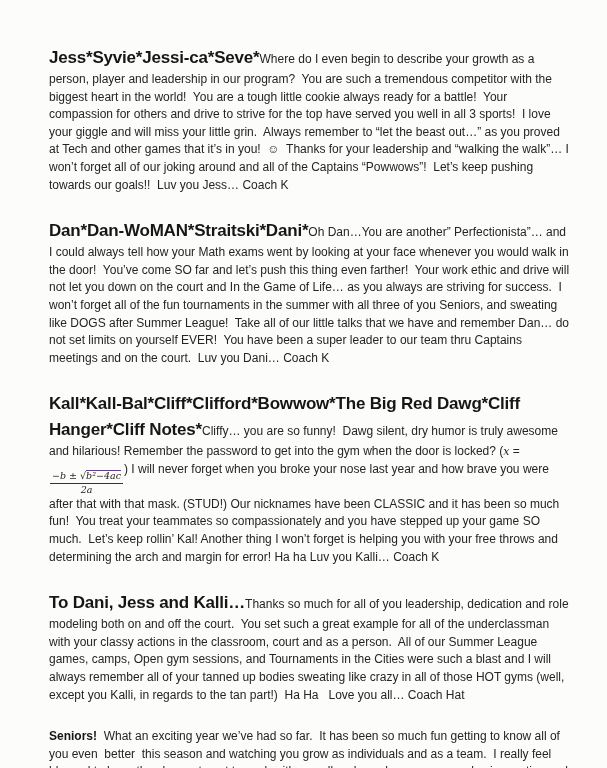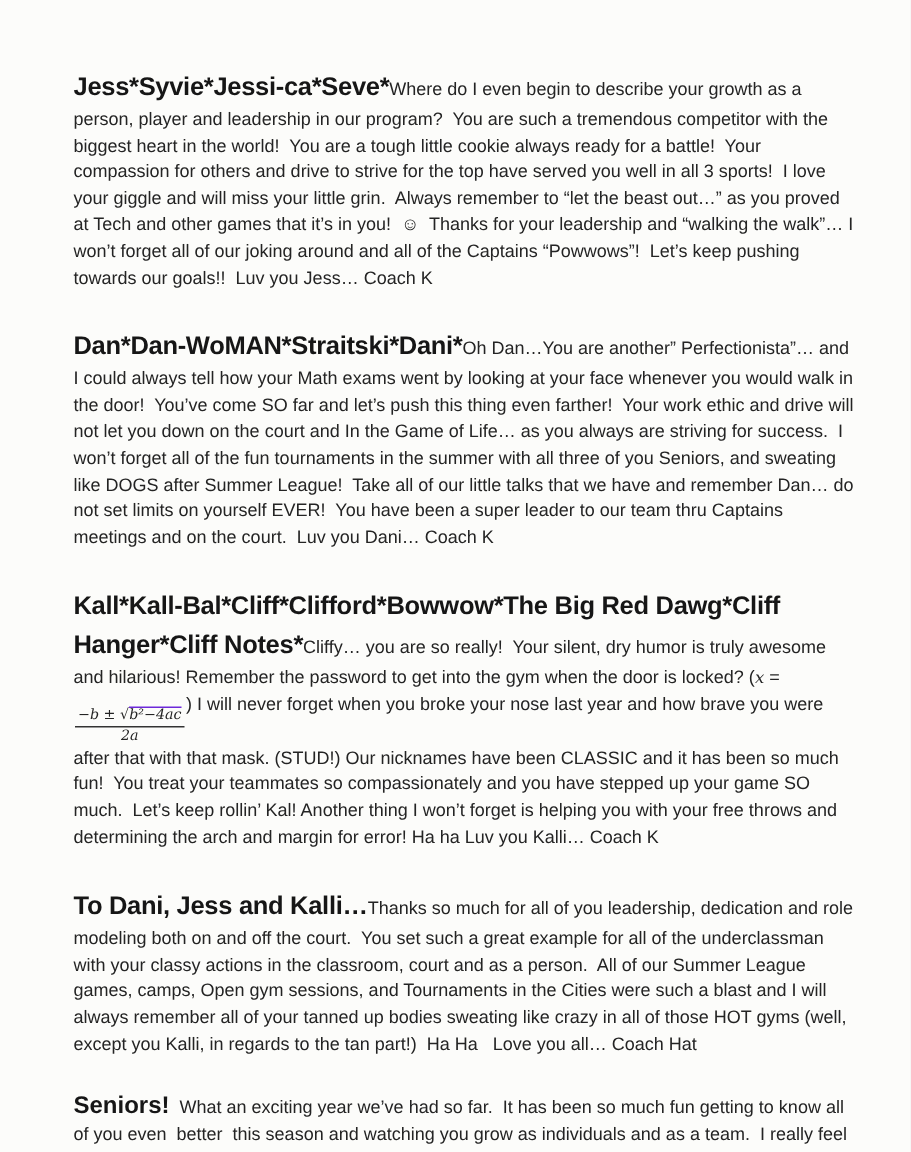--- a/index.html
+++ b/index.html
@@ -30,21 +30,21 @@
   }
   .run-head {
     font-weight: bold;
     font-size: 17px;
     line-height: 26px;
     color: #161616;
     letter-spacing: -0.2px;
   }
   .bold-lead {
     font-weight: bold;
-    font-size: 16px;
+    font-size: 12px;
     color: #161616;
   }
   .para-seniors {
     margin-top: 16px;
   }
   
   .math {
     font-family: "DejaVu Serif", serif;
     font-style: italic;
     font-size: 11px;
@@ -82,21 +82,21 @@
 
   <p class="para">
     <span class="run-head">Jess*Syvie*Jessi-ca*Seve*</span><span class="body">Where do I even begin to describe your growth as a person, player and leadership in our program?  You are such a tremendous competitor with the biggest heart in the world!  You are a tough little cookie always ready for a battle!  Your compassion for others and drive to strive for the top have served you well in all 3 sports!  I love your giggle and will miss your little grin.  Always remember to “let the beast out…” as you proved at Tech and other games that it’s in you!  ☺  Thanks for your leadership and “walking the walk”… I won’t forget all of our joking around and all of the Captains “Powwows”!  Let’s keep pushing towards our goals!!  Luv you Jess… Coach K</span>
   </p>
 
   <p class="para">
     <span class="run-head">Dan*Dan-WoMAN*Straitski*Dani*</span><span class="body">Oh Dan…You are another” Perfectionista”… and I could always tell how your Math exams went by looking at your face whenever you would walk in the door!  You’ve come SO far and let’s push this thing even farther!  Your work ethic and drive will not let you down on the court and In the Game of Life… as you always are striving for success.  I won’t forget all of the fun tournaments in the summer with all three of you Seniors, and sweating like DOGS after Summer League!  Take all of our little talks that we have and remember Dan… do not set limits on yourself EVER!  You have been a super leader to our team thru Captains meetings and on the court.  Luv you Dani… Coach K</span>
   </p>
 
   <p class="para">
-    <span class="run-head">Kall*Kall-Bal*Cliff*Clifford*Bowwow*The Big Red Dawg*Cliff Hanger*Cliff Notes*</span><span class="body">Cliffy… you are so really!  Your silent, dry humor is truly awesome and hilarious! Remember the password to get into the gym when the door is locked? (</span><span class="math">x</span><span class="body"> = </span><span class="frac">
+    <span class="run-head">Kall*Kall-Bal*Cliff*Clifford*Bowwow*The Big Red Dawg*Cliff Hanger*Cliff Notes*</span><span class="body">Cliffy… you are so funny!  Dawg silent, dry humor is truly awesome and hilarious! Remember the password to get into the gym when the door is locked? (</span><span class="math">x</span><span class="body"> = </span><span class="frac">
         <span class="num">
           <span>−b ± √</span>
           <span class="radicand">b²−4ac</span>
         </span>
         <span class="den">2a</span>
       </span><span class="body">)</span><span class="body"> I will never forget when you broke your nose last year and how brave you were after that with that mask. (STUD!) Our nicknames have been CLASSIC and it has been so much fun!  You treat your teammates so compassionately and you have stepped up your game SO much.  Let’s keep rollin’ Kal! Another thing I won’t forget is helping you with your free throws and determining the arch and margin for error! Ha ha Luv you Kalli… Coach K</span>
   </p>
 
   <p class="para">
     <span class="run-head">To Dani, Jess and Kalli…</span><span class="body">Thanks so much for all of you leadership, dedication and role modeling both on and off the court.  You set such a great example for all of the underclassman with your classy actions in the classroom, court and as a person.  All of our Summer League games, camps, Open gym sessions, and Tournaments in the Cities were such a blast and I will always remember all of your tanned up bodies sweating like crazy in all of those HOT gyms (well, except you Kalli, in regards to the tan part!)  Ha Ha   Love you all… Coach Hat</span>

